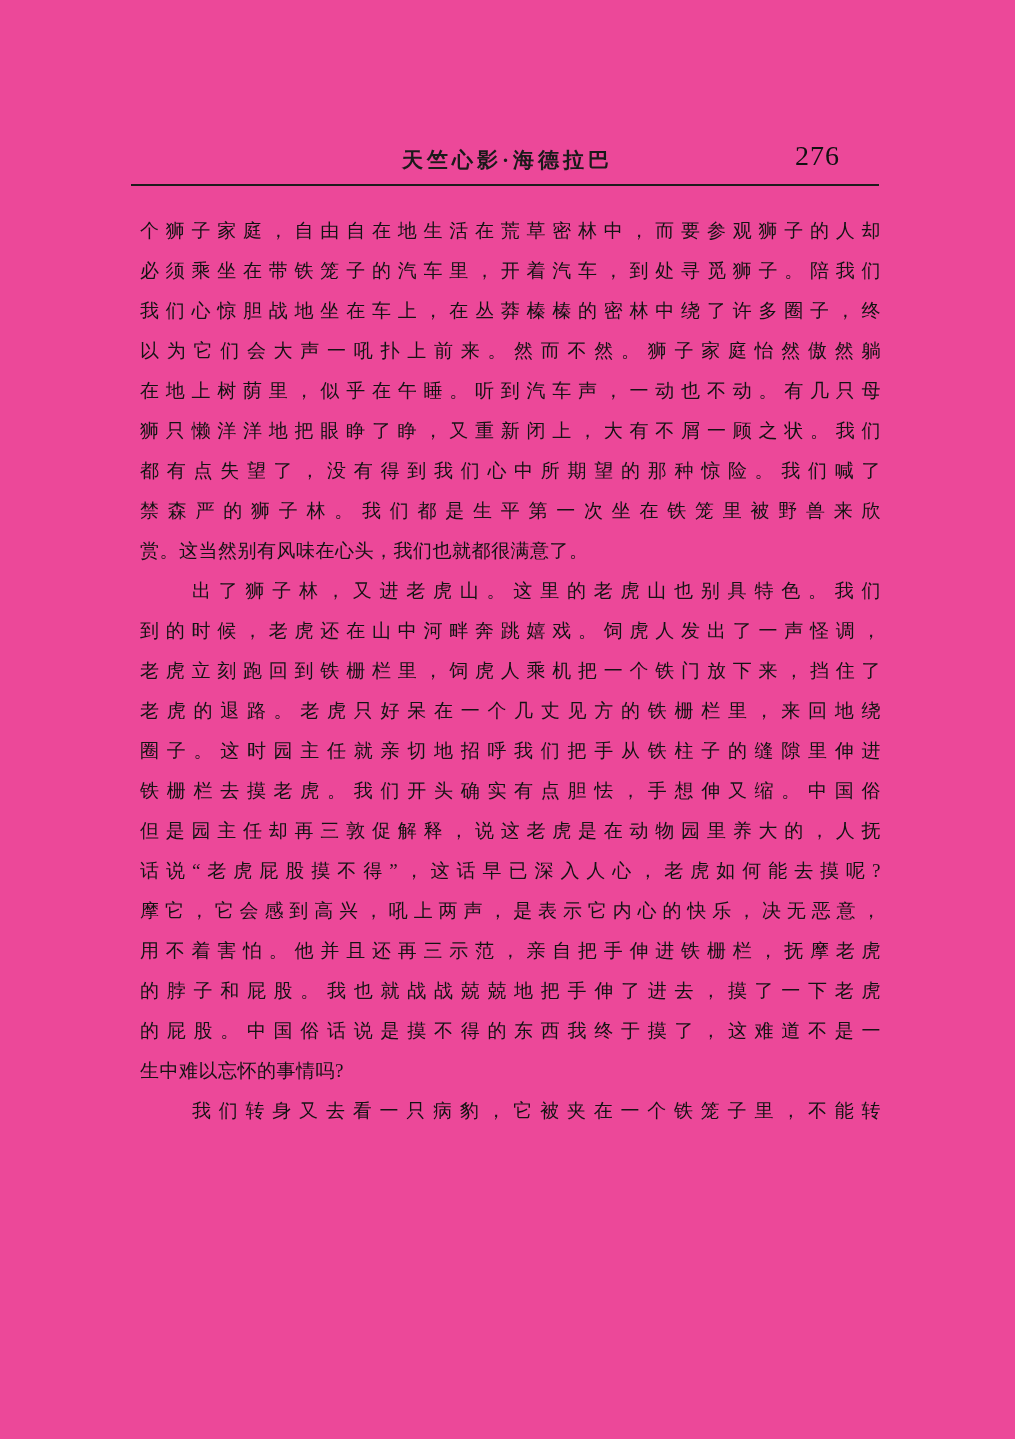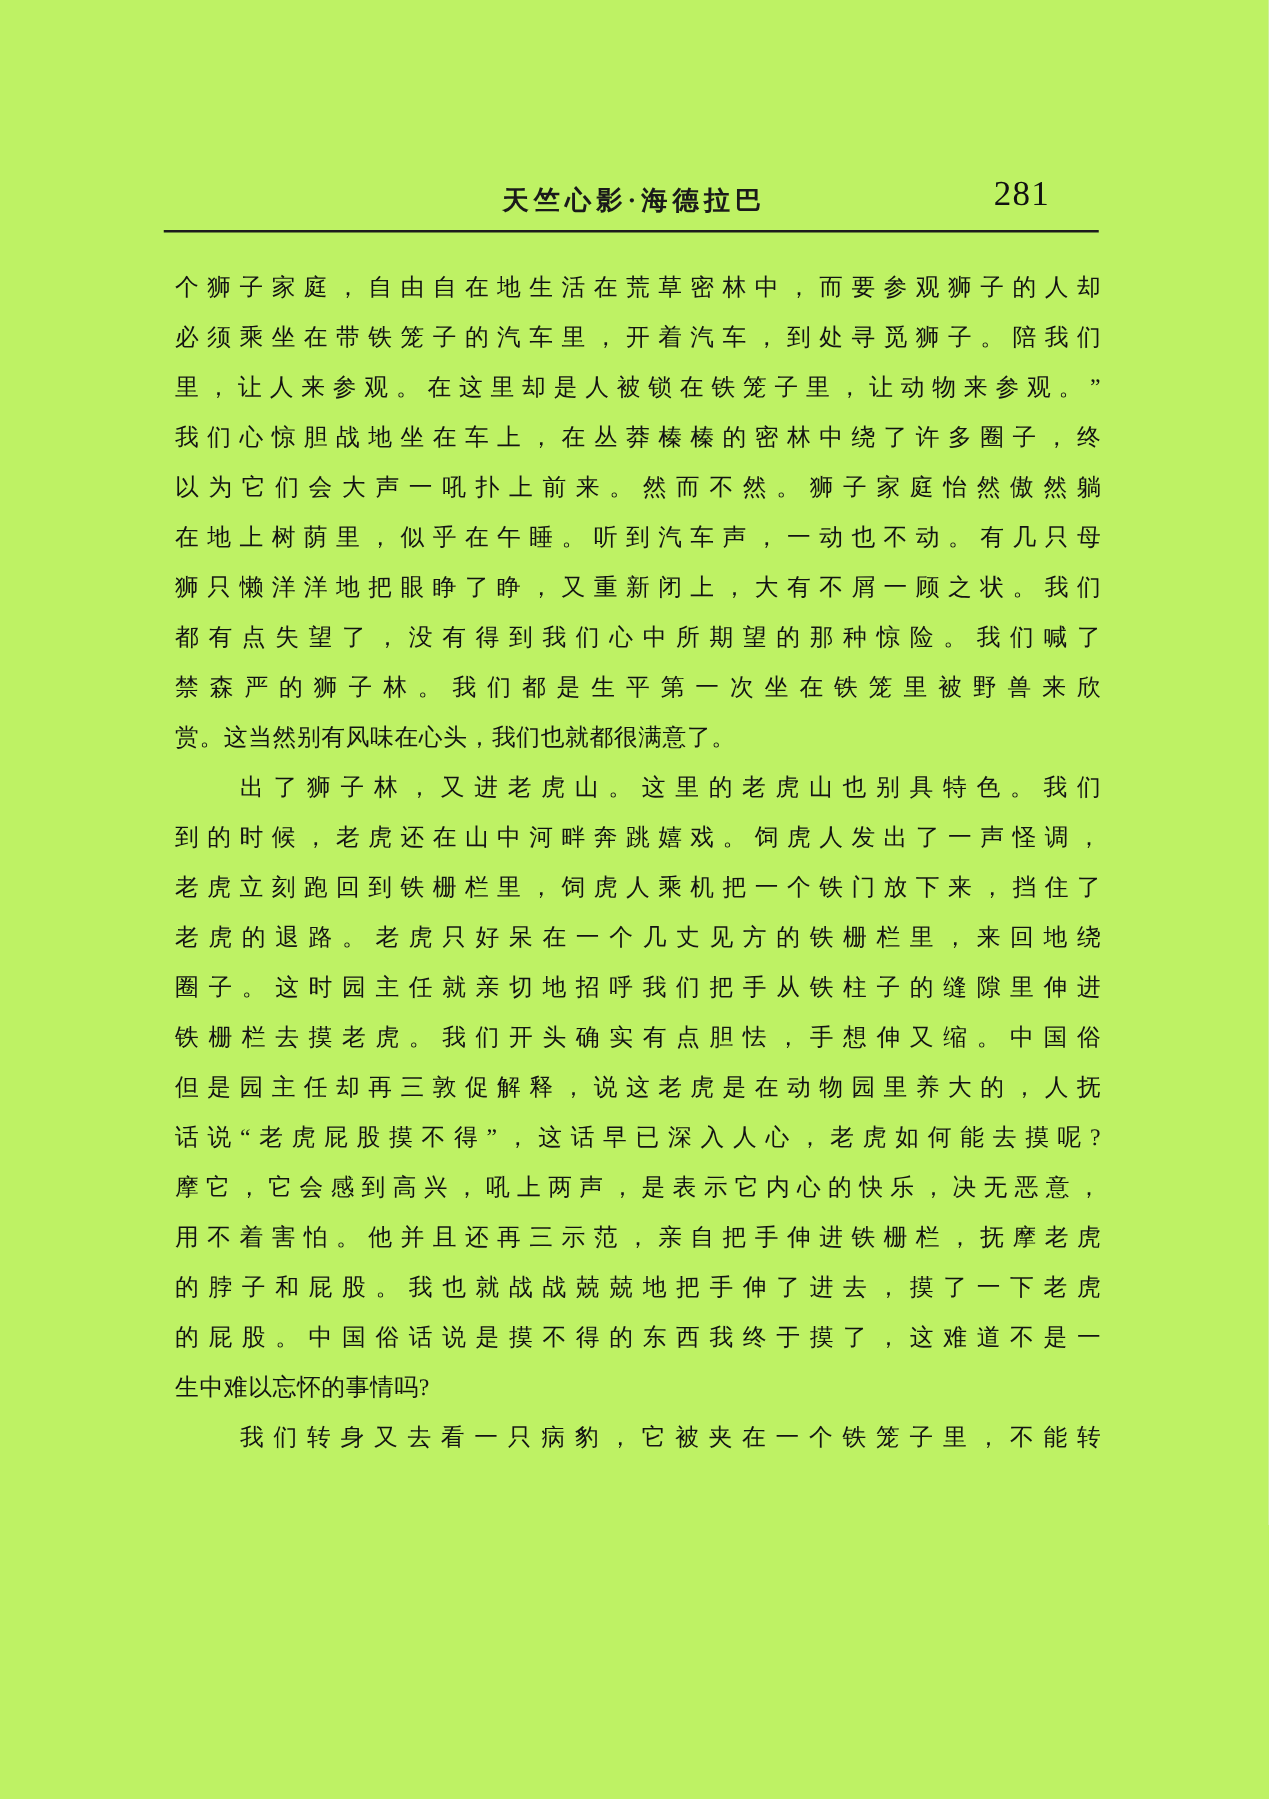--- a/index.html
+++ b/index.html
@@ -6,21 +6,21 @@
 
   html, body {
     background: #e8e8e6;
   }
 
   .page {
     position: relative;
     width: 1015px;
     height: 1439px;
     margin: 0 auto;
-    background: #bef264;
+    background: #ec4899;
     color: #151515;
     font-family: "Liberation Serif", "DejaVu Serif", serif;
     overflow: hidden;
   }
 
   
   .running-head {
     position: absolute;
     top: 140px;
     left: 137px;
@@ -79,29 +79,28 @@
     text-align-last: left;
   }
 </style>
 </head>
 <body>
 
 <div class="page">
 
   <div class="running-head">
     <div class="running-title">天竺心影·海德拉巴</div>
-    <div class="page-number">281</div>
+    <div class="page-number">276</div>
   </div>
 
   <div class="head-rule"></div>
 
   <main class="body-text">
       <div class="line">个狮子家庭，自由自在地生活在荒草密林中，而要参观狮子的人却</div>
       <div class="line">必须乘坐在带铁笼子的汽车里，开着汽车，到处寻觅狮子。陪我们</div>
-      <div class="line">里，让人来参观。在这里却是人被锁在铁笼子里，让动物来参观。”</div>
       <div class="line">我们心惊胆战地坐在车上，在丛莽榛榛的密林中绕了许多圈子，终</div>
       <div class="line">以为它们会大声一吼扑上前来。然而不然。狮子家庭怡然傲然躺</div>
       <div class="line">在地上树荫里，似乎在午睡。听到汽车声，一动也不动。有几只母</div>
       <div class="line">狮只懒洋洋地把眼睁了睁，又重新闭上，大有不屑一顾之状。我们</div>
       <div class="line">都有点失望了，没有得到我们心中所期望的那种惊险。我们喊了</div>
       <div class="line">禁森严的狮子林。我们都是生平第一次坐在铁笼里被野兽来欣</div>
       <div class="line end">赏。这当然别有风味在心头，我们也就都很满意了。</div>
       <div class="line indent">出了狮子林，又进老虎山。这里的老虎山也别具特色。我们</div>
       <div class="line">到的时候，老虎还在山中河畔奔跳嬉戏。饲虎人发出了一声怪调，</div>
       <div class="line">老虎立刻跑回到铁栅栏里，饲虎人乘机把一个铁门放下来，挡住了</div>

